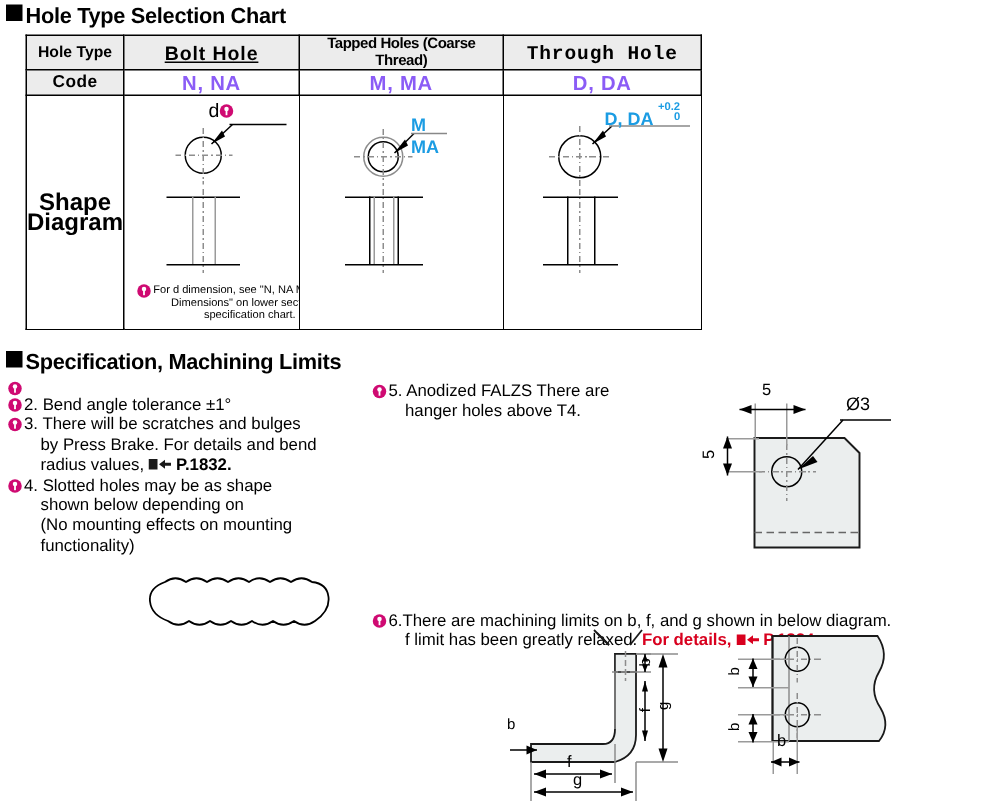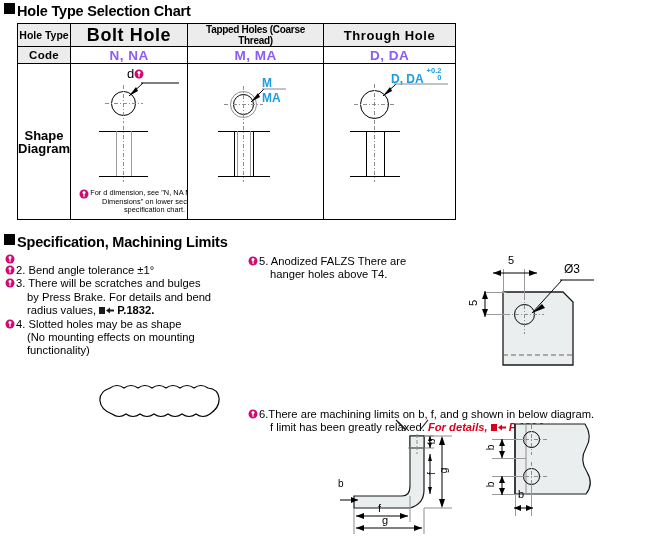--- a/index.html
+++ b/index.html
@@ -18,26 +18,26 @@
   
   table.hts{border-collapse:collapse;table-layout:fixed;}
   table.hts td{border:1px solid #000;padding:0;vertical-align:middle;text-align:center;}
   .th-cell{background:#ececec;font-weight:bold;}
   .row-h{height:15px;}
   .lbl-col{width:52px;}
   .c1{width:116px;}
   .c2{width:135px;}
   .c3{width:131px;}
   .t-holetype{font-size:10.5px;}
-  .t-bolt{font-size:18px;letter-spacing:.6px;}
+  .t-bolt{font-size:13px;letter-spacing:.6px;text-decoration:underline;}
   .t-tapped{font-size:10px;letter-spacing:-0.3px;}
-  .t-through{font-size:13px;letter-spacing:.6px;}
+  .t-through{font-size:13px;letter-spacing:.6px;font-family:Liberation Mono, monospace;}
   .code-cell{height:16px;font-size:13.5px;font-weight:bold;color:#8b5cf6;letter-spacing:.5px;}
   .code-lbl{font-size:11.5px;font-weight:bold;color:#000;letter-spacing:.3px;}
-  .shape-lbl{font-size:13px;line-height:13px;text-align:center;}
+  .shape-lbl{font-size:16px;line-height:13px;text-align:center;}
   .diagcell{height:155px;position:relative;background:#fff;}
 
   
   .ln{position:absolute;background:#000;}
   .hline{height:1px;}
   .vline{width:1px;}
   .gray{background:#9a9a9a;}
   .circ{position:absolute;border:1.3px solid #000;border-radius:50%;box-sizing:border-box;}
   .circ-g{position:absolute;border:1px solid #8d8d8d;border-radius:50%;box-sizing:border-box;}
   .cl{position:absolute;background:repeating-linear-gradient(to bottom,#8d8d8d 0 4px,transparent 4px 6px,#8d8d8d 6px 7px,transparent 7px 9px);width:1px;}
@@ -58,21 +58,21 @@
   
   .tol{display:inline-block;font-size:7.5px;line-height:7.2px;text-align:right;vertical-align:3px;font-weight:bold;color:#1b9ce3;}
 
   
   .spec-item{display:flex;font-size:11.2px;line-height:13.4px;margin-bottom:0px;}
   .spec-item .mk{margin-top:1px;}
   .spec-body{margin-left:1px;}
   .ind{padding-left:11px;display:block;}
   .bookicon{display:inline-block;width:15px;height:9px;vertical-align:-1px;}
   .pg{font-weight:bold;}
-  .red{color:#d8001e;font-weight:bold;font-style:italic;}
+  .red{color:#d8001e;font-weight:bold;}
   .dimtxt{position:absolute;font-size:11px;white-space:nowrap;}
   .dimtxt.sm{font-size:10px;}
   .rot{transform:rotate(-90deg);transform-origin:center center;}
 </style>
 </head>
 <body>
 
 <div class="abs sec-head" style="left:4px;top:3px;">
   <span class="blk"></span>
   <span>Hole Type Selection Chart</span>
@@ -251,20 +251,21 @@
   <div class="spec-item">
     <span class="mk">
       <svg viewBox="0 0 10 10" width="10" height="10">
           <circle cx="5" cy="5" r="4.5" fill="#cf0a72"></circle>
           <circle cx="5" cy="3.6" r="1.5" fill="#fff"></circle>
           <rect x="4.4" y="4.8" width="1.2" height="3" fill="#fff"></rect>
         </svg>
     </span>
     <span class="spec-body">
       <span>4.</span> <span>Slotted holes may be as shape</span>
+      <span class="ind">shown below depending on</span>
       <span class="ind">(No mounting effects on mounting</span>
       <span class="ind">functionality)</span>
     </span>
   </div>
 </div>
 
 <svg class="abs" style="left:92px;top:384px;" width="145" height="36">
   <path d="M18,4 Q25,-1 32,4 Q39,-1 46,4 Q53,-1 60,4 Q67,-1 74,4 Q81,-1 88,4 Q95,-1 102,4 Q109,-1 116,4
            Q126,5 127,14 Q128,23 118,30 Q111,35 104,30 Q97,35 90,30 Q83,35 76,30 Q69,35 62,30 Q55,35 48,30 Q41,35 34,30 Q27,35 20,30
            Q9,26 8,17 Q7,8 18,4 Z" fill="#ffffff" stroke="#000" stroke-width="1.2"></path>

